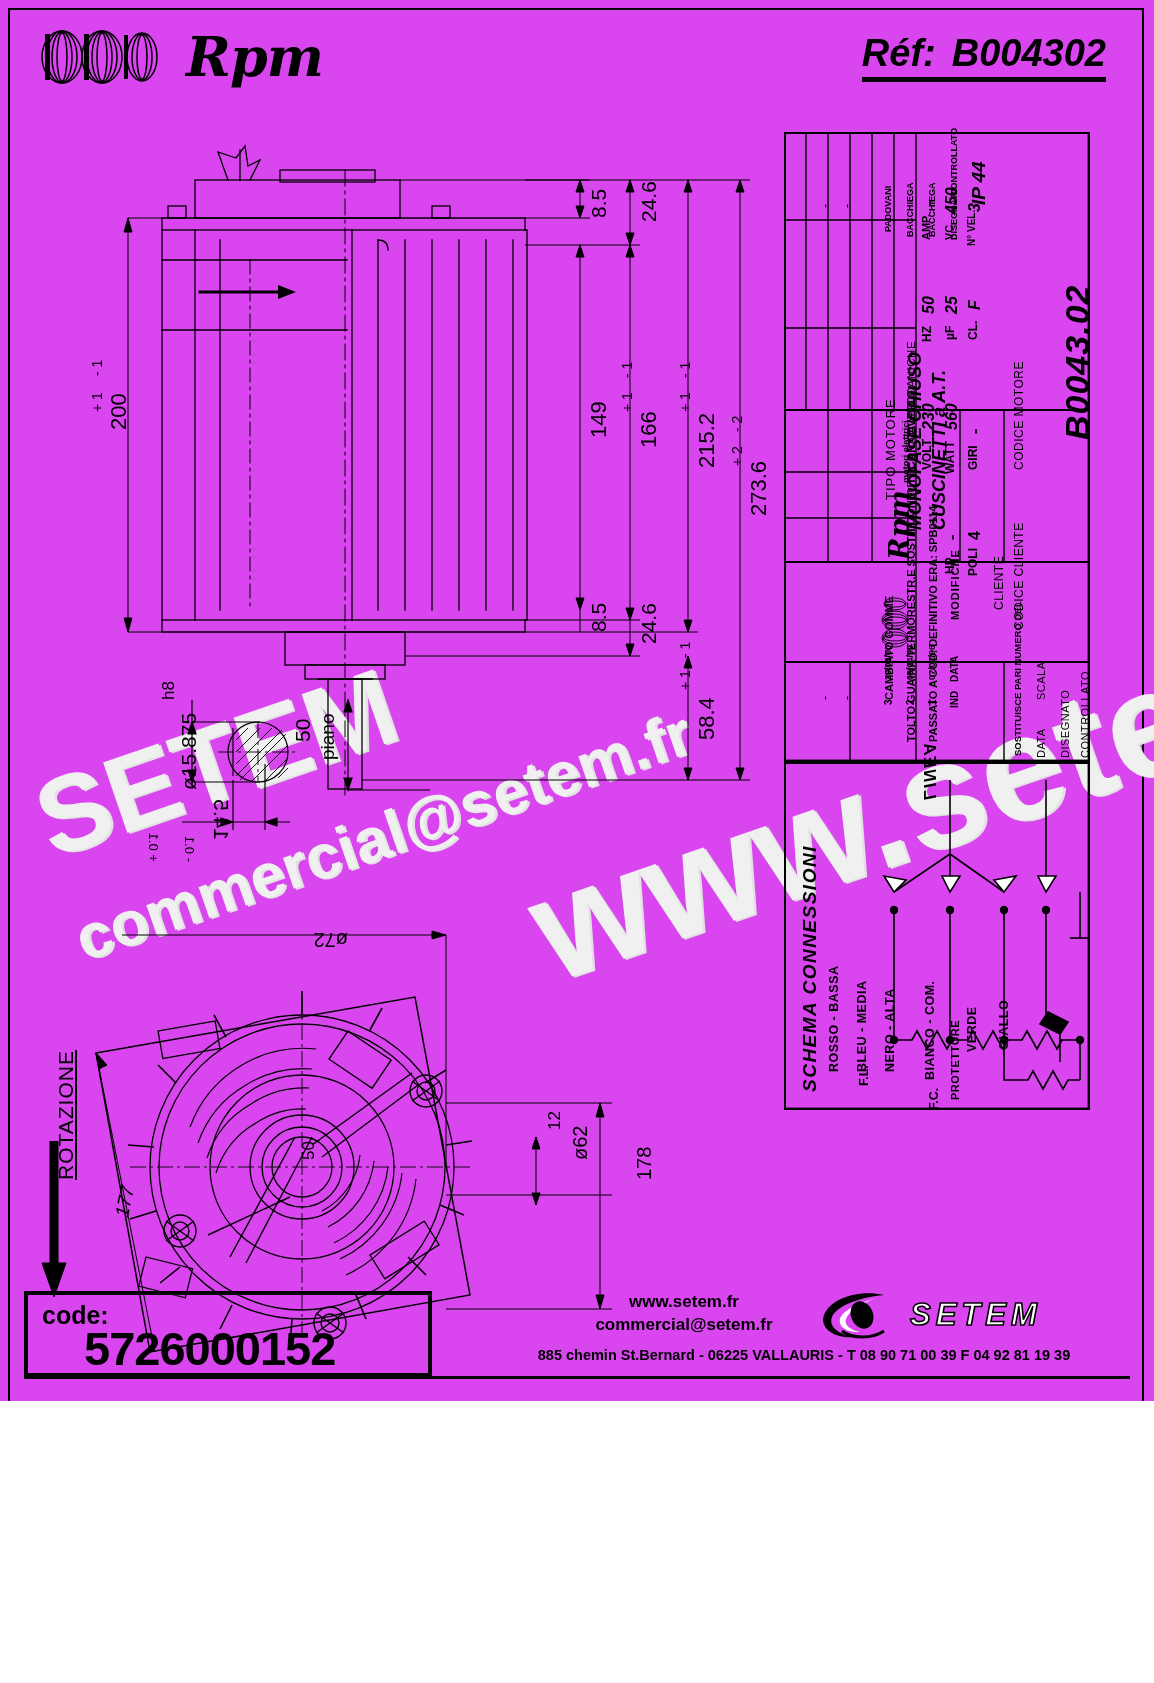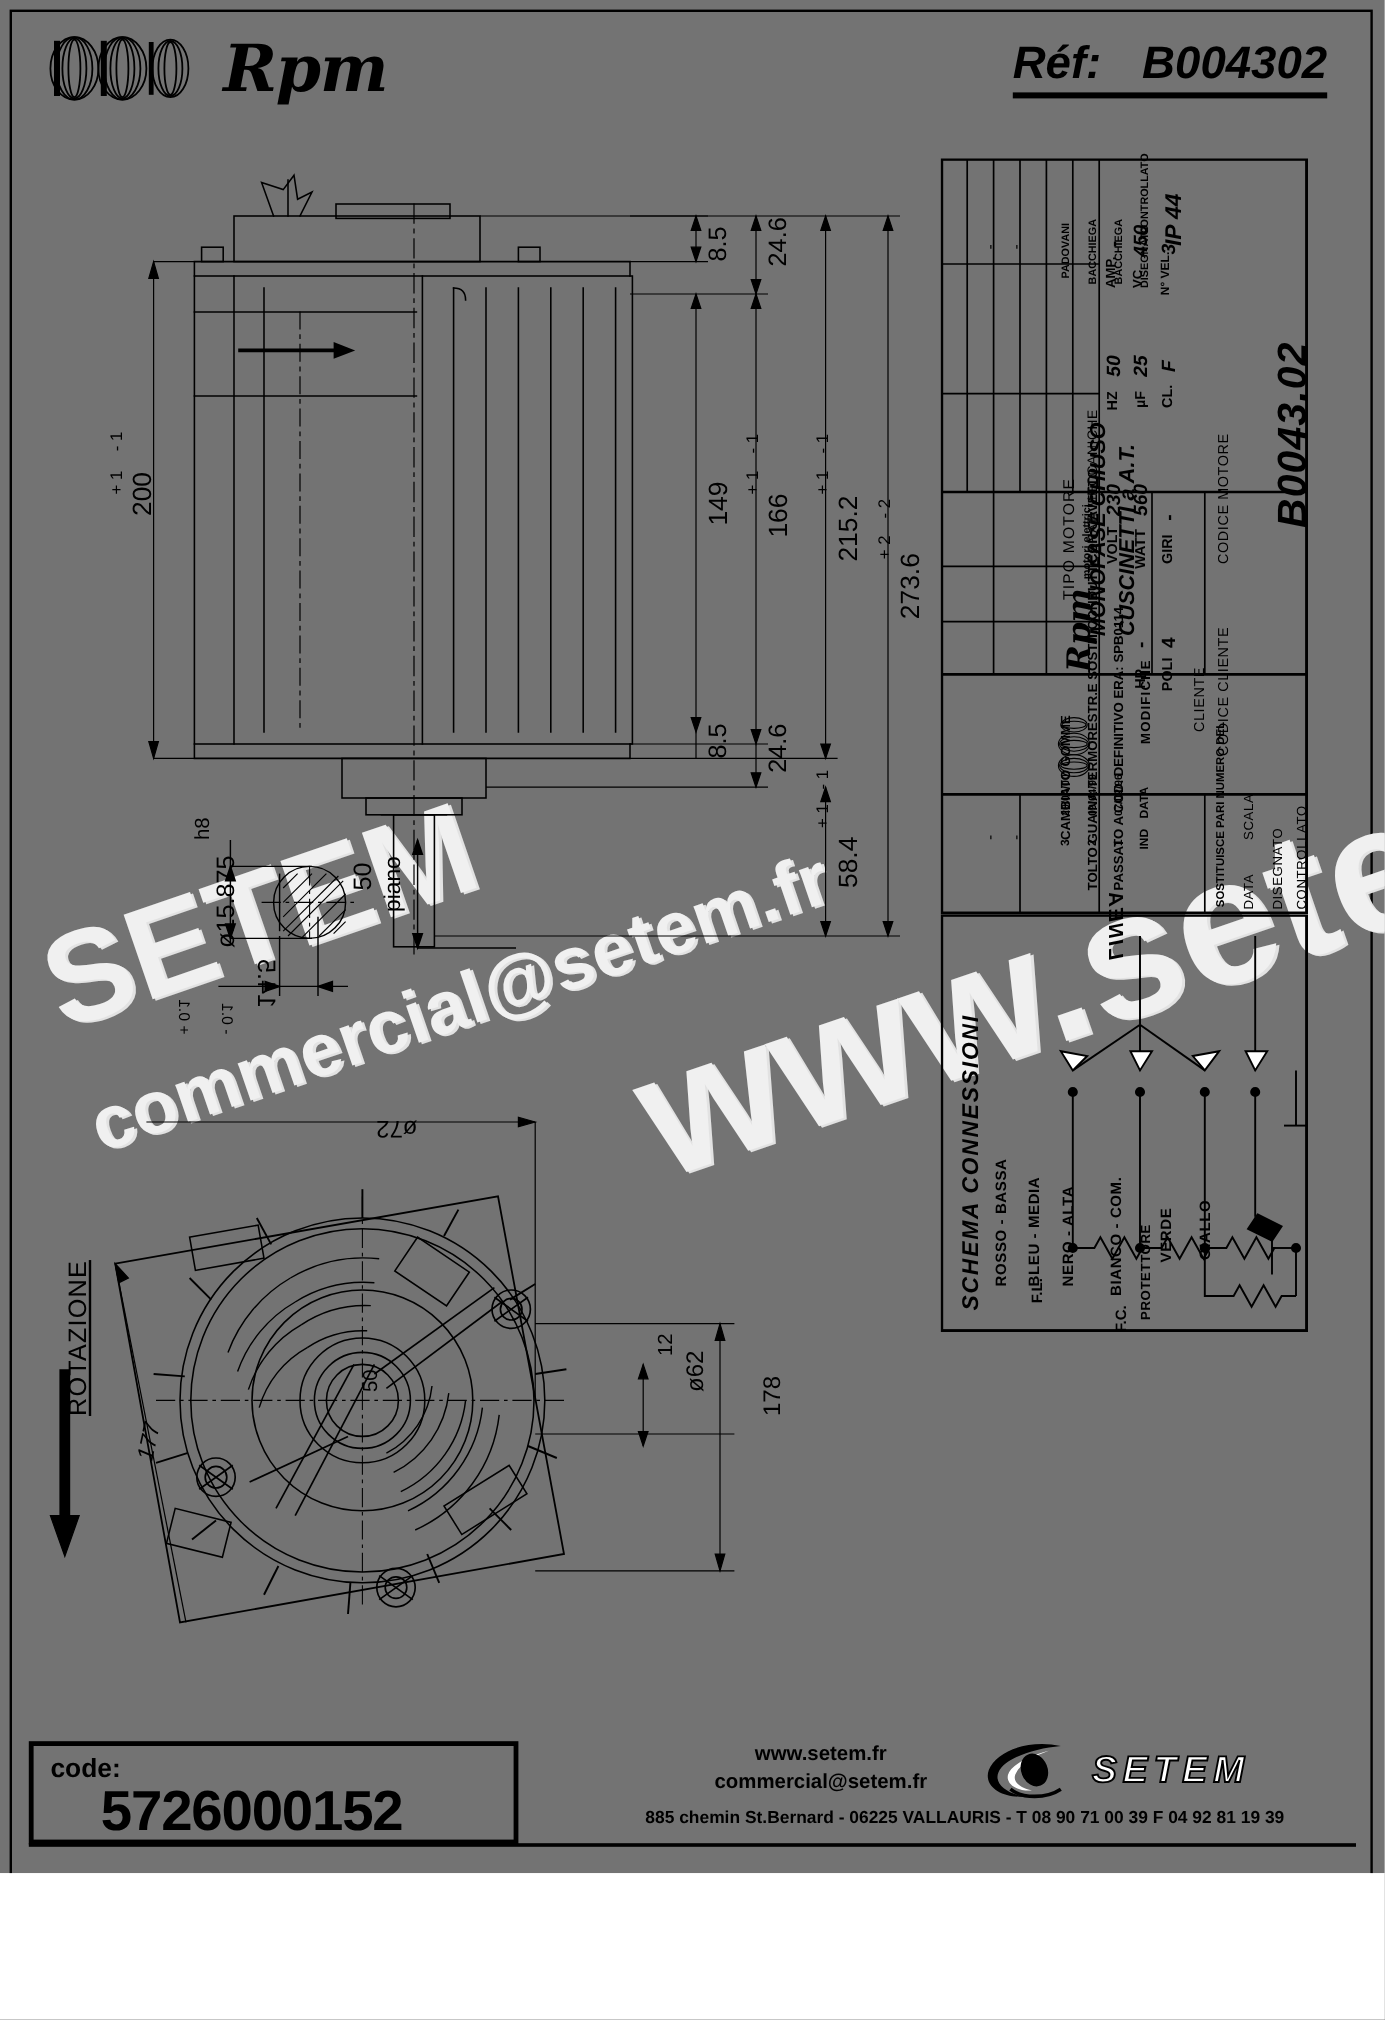--- a/index.html
+++ b/index.html
@@ -1,46 +1,46 @@
 <!DOCTYPE html>
 <html><head>
 <meta charset="utf-8">
 <style>
   html,body{margin:0;padding:0;background:#fff;}
   body{font-family:"Liberation Sans",sans-serif;color:#000;}
-  #page{position:relative;width:1154px;height:1561px;background:#737373;overflow:hidden;}
+  #page{position:relative;width:1154px;height:1401px;background:#d946ef;overflow:hidden;}
   .frame{position:absolute;left:8px;top:8px;width:1136px;height:1665px;border:2px solid #000;box-sizing:border-box;}
 
   
   #logo{position:absolute;left:40px;top:26px;display:flex;align-items:center;}
   #logo .coils{display:block;}
   #logo .word{font-family:"DejaVu Serif",serif;font-style:italic;font-weight:bold;font-size:54px;letter-spacing:-1px;margin-left:6px;line-height:1;}
   #ref{position:absolute;right:48px;top:32px;text-align:right;}
   #ref .r{font-family:"Liberation Sans",sans-serif;font-style:italic;font-weight:bold;font-size:38px;letter-spacing:0px;border-bottom:5px solid #000;padding-bottom:2px;display:inline-block;}
-  #ref .r .num{margin-left:34px;}
+  #ref .r .num{margin-left:16px;}
 
   
   .wm{position:absolute;color:#f0f0f0;font-weight:bold;pointer-events:none;user-select:none;
       text-shadow:2px 2px 0 #e2e2e2;}
   .wm1{left:30px;top:700px;font-size:108px;transform:rotate(-19deg);font-family:"Liberation Sans",sans-serif;}
   .wm2{left:60px;top:800px;font-size:62px;transform:rotate(-19deg);font-family:"Liberation Sans",sans-serif;}
   .wm3{left:510px;top:690px;font-size:150px;transform:rotate(-19deg);font-family:"Liberation Sans",sans-serif;}
 
   
   .t{position:absolute;font-family:"Liberation Sans",sans-serif;white-space:nowrap;line-height:1;}
   svg{display:block;}
 
   
   #tb{position:absolute;left:784px;top:132px;width:306px;height:630px;}
   #schema{position:absolute;left:784px;top:762px;width:306px;height:348px;}
 
   
   #footer{position:absolute;left:24px;bottom:22px;width:1106px;height:100px;}
   #codebox{position:absolute;left:0;top:12px;width:408px;height:86px;border:4px solid #000;box-sizing:border-box;}
-  #codebox .lbl{position:absolute;left:14px;top:6px;font-size:22px;font-weight:bold;}
+  #codebox .lbl{position:absolute;left:14px;top:6px;font-size:25px;font-weight:bold;}
   #codebox .val{position:absolute;left:56px;top:26px;font-size:47px;font-weight:bold;letter-spacing:-1px;}
   #setem{position:absolute;left:440px;top:8px;width:666px;height:92px;}
   #setem .web{position:absolute;left:60px;top:4px;width:320px;text-align:center;font-size:17px;font-weight:bold;line-height:1.35;}
   #setem .addr{position:absolute;left:20px;top:60px;width:640px;text-align:center;font-size:14.5px;font-weight:bold;}
   #setem .brand{position:absolute;left:350px;top:2px;display:flex;align-items:center;}
   #setem .brandtxt{font-family:"Liberation Sans",sans-serif;font-style:italic;font-weight:bold;font-size:31px;letter-spacing:5px;
       color:#fff;-webkit-text-stroke:1.6px #000;text-stroke:1.6px #000;}
   #footline{position:absolute;left:0;bottom:0;width:1106px;height:3px;background:#000;}
 </style>
 </head>

